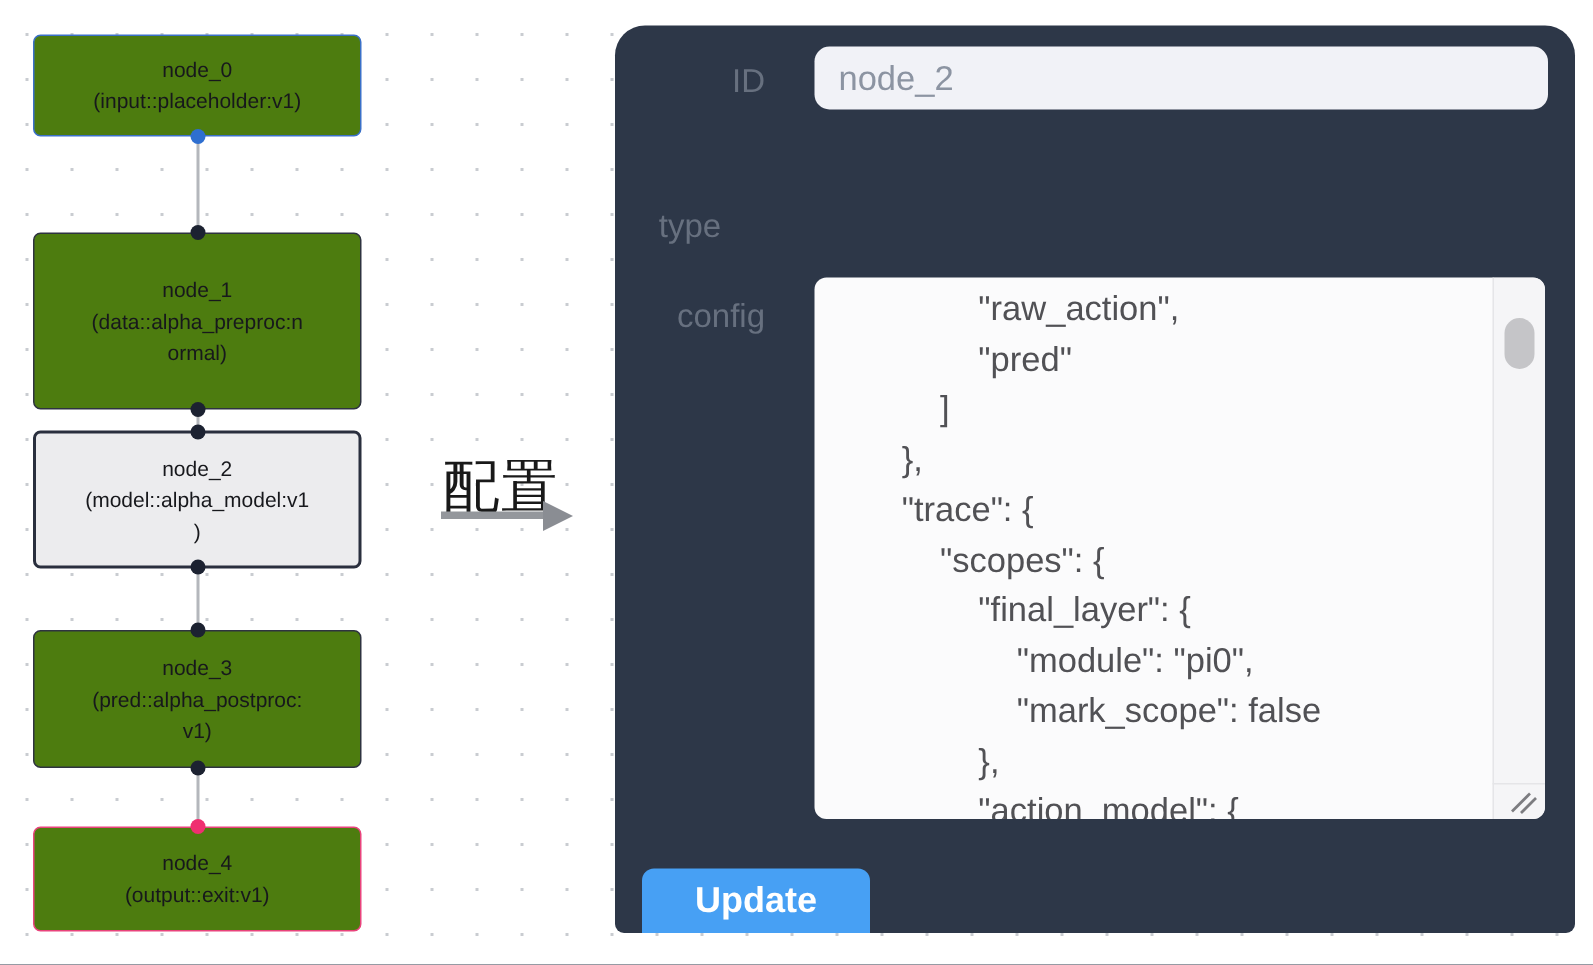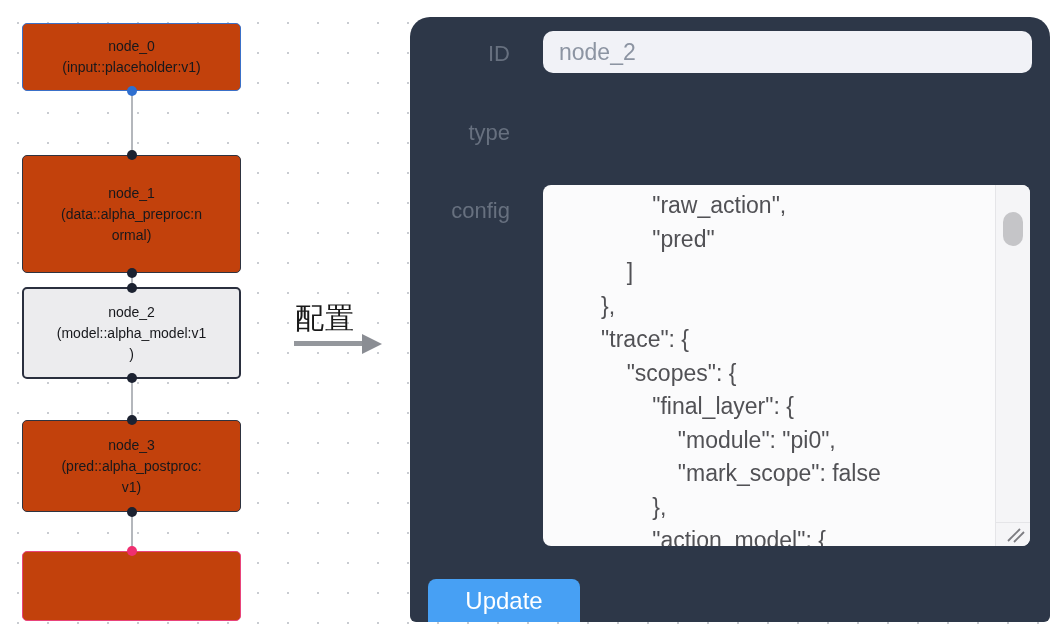--- a/index.html
+++ b/index.html
@@ -6,21 +6,21 @@
   body{
     width:1062px;height:643px;position:relative;overflow:hidden;
     background-color:#ffffff;
     background-image:radial-gradient(circle,#c9ccd1 1.1px,transparent 1.3px);
     background-size:30px 30px;background-position:3px 8px;
     font-family:"Liberation Sans",sans-serif;
   }
   
   .node{
     position:absolute;left:22px;width:219px;box-sizing:border-box;
-    background:#c2410c;border:1.6px solid #2e3340;border-radius:5px;
+    background:#4d7c0f;border:1.6px solid #2e3340;border-radius:5px;
     display:flex;align-items:center;justify-content:center;text-align:center;
     font-size:14px;line-height:21px;color:#17181c;white-space:pre-line;
   }
   .node--n0{top:23px;height:68px;border-color:#3a70c8;}
   .node--n1{top:155px;height:118px;}
   .node--n2{top:287px;height:92px;border-width:2.5px;background:#ececee;border-color:#2a2f3e;}
   .node--n3{top:420px;height:92px;}
   .node--n4{top:551px;height:70px;border-color:#e9437c;}
   .port{
     position:absolute;left:50%;width:10px;height:10px;margin-left:-5px;
@@ -29,37 +29,37 @@
   .port--top{top:-6px;}
   .port--bottom{bottom:-6px;}
   .port--blue{background:#2e6fd0;}
   .port--pink{background:#ef2f70;}
   .edge{position:absolute;left:131px;width:1.6px;background:#b4b7bc;}
   .edge--0{top:91px;height:64px;}
   .edge--1{top:248px;height:39px;}
   .edge--2{top:379px;height:41px;}
   .edge--3{top:512px;height:39px;}
   
-  .cfg-label{position:absolute;left:295px;top:299px;font-size:29px;color:#191919;letter-spacing:1px;text-align:center;}
+  .cfg-label{position:absolute;left:295px;top:299px;font-size:38px;color:#191919;letter-spacing:1px;text-align:center;}
   .cfg-arrow-shaft{position:absolute;left:294px;top:341px;width:70px;height:4.5px;background:#94979c;}
   .cfg-arrow-head{
     position:absolute;left:362px;top:333.5px;width:0;height:0;
     border-left:20px solid #8a8d93;border-top:10px solid transparent;border-bottom:10px solid transparent;
   }
   
   .panel{
     position:absolute;left:410px;top:17px;width:640px;height:605px;
     background:#2d3748;border-radius:20px 20px 6px 6px;overflow:hidden;
   }
   .f-label{
     position:absolute;left:0;width:100px;text-align:right;
     font-size:22px;color:#67707f;
   }
   .f-label--id{top:24px;}
-  .f-label--type{top:103px;}
+  .f-label--type{top:121px;text-align:center;}
   .f-label--config{top:181px;text-align:right;}
   .f-input{
     position:absolute;left:133px;width:489px;height:42px;box-sizing:border-box;
     background:#f1f2f7;border:none;outline:none;border-radius:10px;
     padding:0 16px;font-size:23px;color:#8c94a2;font-family:"Liberation Sans",sans-serif;
   }
   .f-input--id{top:14px;}
   .f-input--type{top:93px;height:43px;}
   .config-box{
     position:absolute;left:133px;top:168px;width:487px;height:361px;
@@ -77,21 +77,21 @@
     position:absolute;top:27px;left:7px;width:20px;height:34px;
     background:#c5c5c8;border-radius:10px;
   }
   .resize-cell{
     position:absolute;right:0;bottom:0;width:35px;height:24px;
     background:#f5f5f7;border-left:1px solid #e5e5e8;border-top:1px solid #e5e5e8;box-sizing:border-box;
   }
   .update-btn{
     position:absolute;left:18px;top:562px;width:152px;height:43px;
     background:#47a0f4;border:none;border-radius:8px 8px 0 0;
-    color:#ffffff;font-size:24px;font-weight:400;font-family:"Liberation Sans",sans-serif;
+    color:#ffffff;font-size:24px;font-weight:700;font-family:"Liberation Sans",sans-serif;
     cursor:pointer;
   }
 </style>
 </head>
 <body>
 
 <div>
   <div class="edge edge--0"></div>
   <div class="edge edge--1"></div>
   <div class="edge edge--2"></div>
@@ -121,20 +121,22 @@
 
   <div class="node node--n3">
     <span>node_3
 (pred::alpha_postproc:
 v1)</span>
     <span class="port port--top"></span>
     <span class="port port--bottom"></span>
   </div>
 
   <div class="node node--n4">
+    <span>node_4
+(output::exit:v1)</span>
     <span class="port port--top port--pink"></span>
   </div>
 </div>
 
 <div class="cfg-label">配置</div>
 <div class="cfg-arrow-shaft"></div>
 <div class="cfg-arrow-head"></div>
 
 <div class="panel">
   <div class="f-label f-label--id">ID</div>

